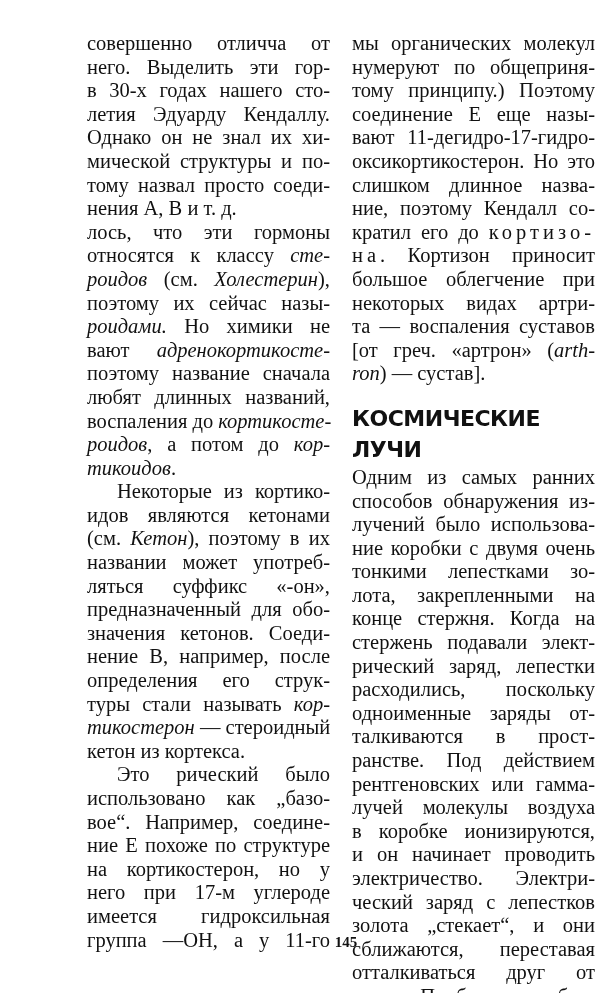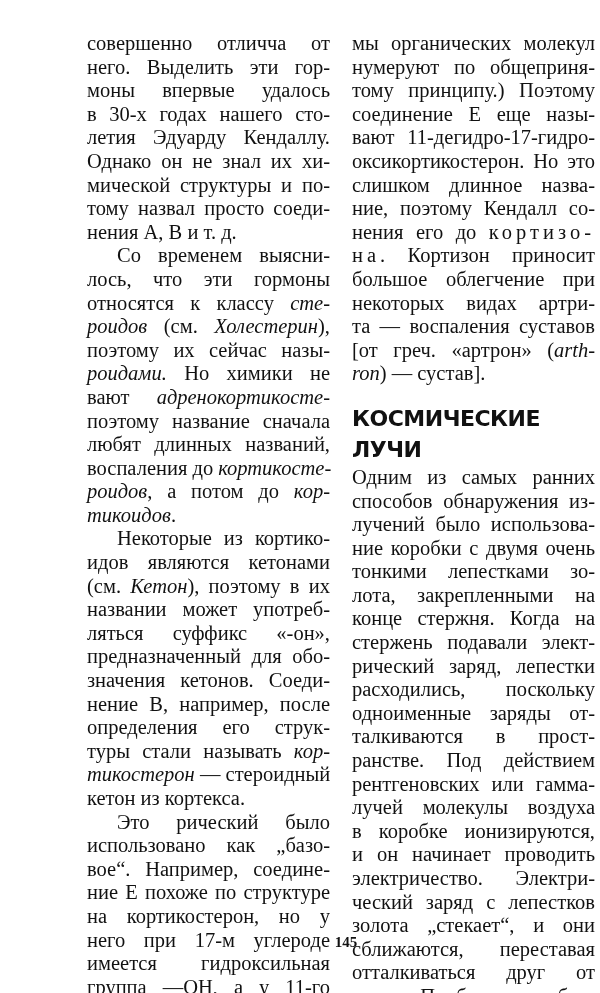--- a/index.html
+++ b/index.html
@@ -20,31 +20,29 @@
 </head>
 <body>
 
 <div class="page">
 
   <div class="col col-left">
 
     <div>
       <span class="line">совершенно отличча от</span>
       <span class="line">него. Выделить эти гор-</span>
-      <span class="line">моны впервые удалось</span>
       <span class="line">в 30-х годах нашего сто-</span>
       <span class="line">летия Эдуарду Кендаллу.</span>
       <span class="line">Однако он не знал их хи-</span>
       <span class="line">мической структуры и по-</span>
       <span class="line">тому назвал просто соеди-</span>
       <span class="line last">нения А, В и т. д.</span>
     </div>
 
     <div>
-      <span class="line indent">Со временем выясни-</span>
       <span class="line">лось, что эти гормоны</span>
       <span class="line"><span>относятся к классу </span><span class="it">сте-</span></span>
       <span class="line"><span class="it">роидов</span><span> (см. </span><span class="it">Холестерин</span><span>),</span></span>
       <span class="line">поэтому их сейчас назы-</span>
       <span class="line"><span class="it">роидами.</span><span> Но химики не</span></span>
       <span class="line"><span>вают </span><span class="it">адренокортикосте-</span></span>
       <span class="line">поэтому название сначала</span>
       <span class="line">любят длинных названий,</span>
       <span class="line"><span>воспаления до </span><span class="it">кортикосте-</span></span>
       <span class="line"><span class="it">роидов</span><span>, а потом до </span><span class="it">кор-</span></span>
@@ -82,21 +80,21 @@
   <div class="col col-right">
     <div>
       <span class="line">мы органических молекул</span>
       <span class="line">нумеруют по общеприня-</span>
       <span class="line">тому принципу.) Поэтому</span>
       <span class="line">соединение Е еще назы-</span>
       <span class="line">вают 11-дегидро-17-гидро-</span>
       <span class="line">оксикортикостерон. Но это</span>
       <span class="line">слишком длинное назва-</span>
       <span class="line">ние, поэтому Кендалл со-</span>
-      <span class="line"><span>нения его до </span><span class="sp">кортизо-</span></span>
+      <span class="line"><span>кратил его до </span><span class="sp">кортизо-</span></span>
       <span class="line"><span class="sp">на</span><span>. Кортизон приносит</span></span>
       <span class="line">большое облегчение при</span>
       <span class="line">некоторых видах артри-</span>
       <span class="line">та — воспаления суставов</span>
       <span class="line"><span>[от греч. «артрон» (</span><span class="it">arth-</span></span>
       <span class="line last"><span class="it">ron</span><span>) — сустав].</span></span>
     </div>
 
     <div class="heading">
       <span>КОСМИЧЕСКИЕ</span>

